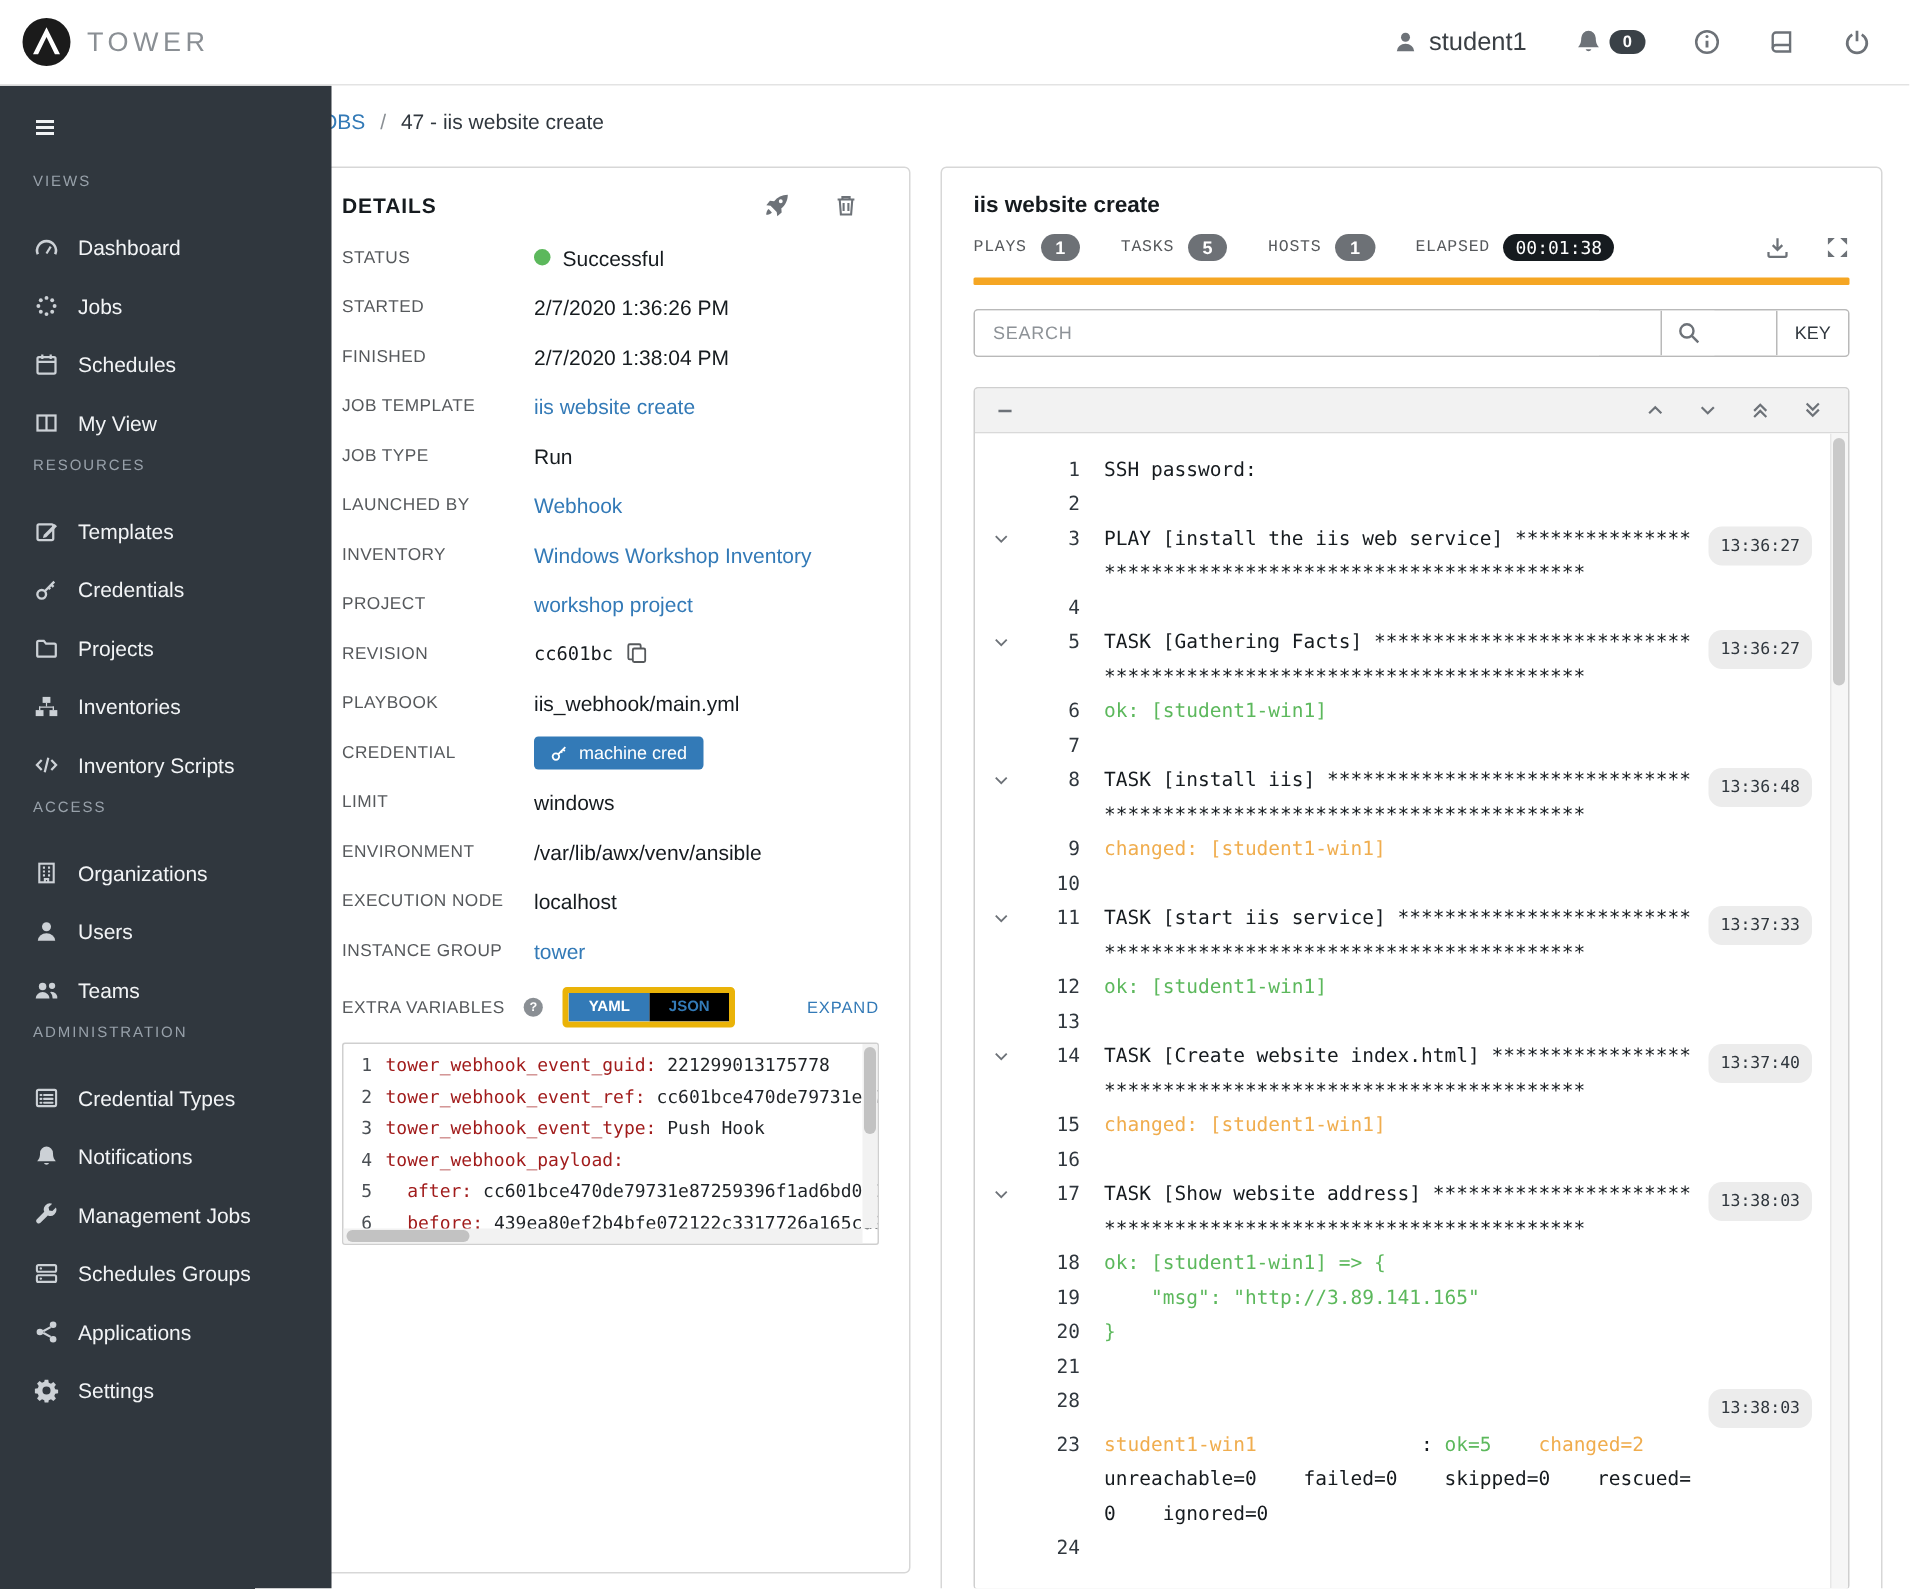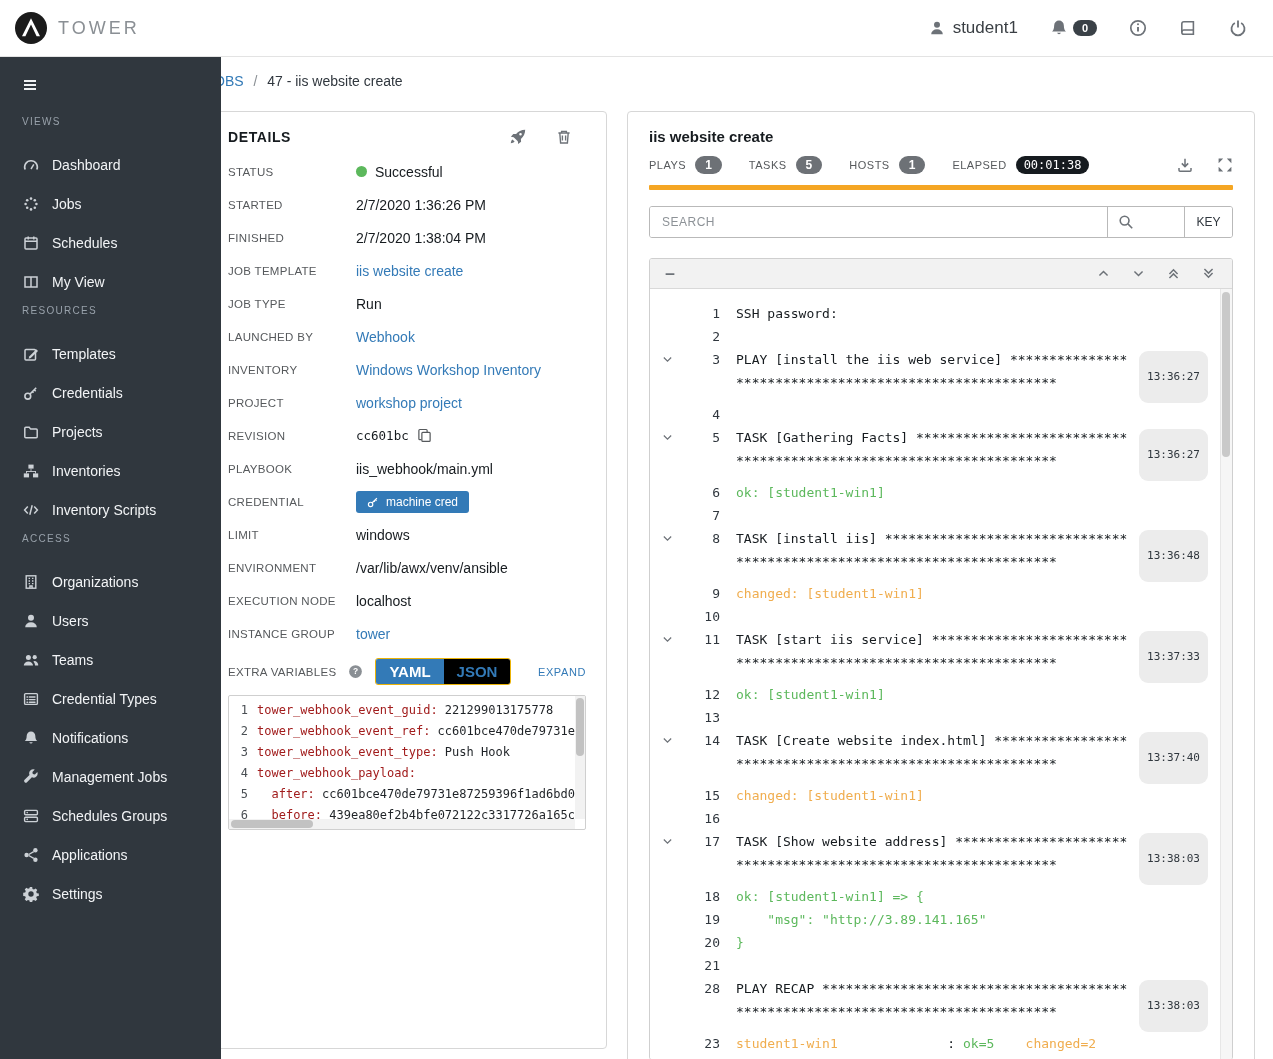--- a/index.html
+++ b/index.html
@@ -58,21 +58,21 @@
   .field-value { display:flex; align-items:center; gap:8px; font-size:14px; color:#161b1f; }
   .link { color:#337ab7; text-decoration:none; cursor:pointer; }
   .mono { font-family:"DejaVu Sans Mono", monospace; font-size:12.5px; }
   .status-dot { width:11px; height:11px; border-radius:50%; background:#5cb85c; display:inline-block; }
   .copy-btn { color:#56595c; cursor:pointer; }
   .cred-badge { background:#337ab7; color:#fff; font-size:12px; border-radius:3px; padding:4px 11px; display:inline-flex; align-items:center; gap:7px; cursor:pointer; }
   .cred-badge .icon { color:#fff; }
   .ev-row { display:flex; align-items:center; margin-top:8px; gap:12px; }
   .ev-row .field-label { width:auto; }
   .q-icon { color:#8a8f94; cursor:pointer; }
-  .toggle-group { display:flex; border:1px solid #eab308; border-radius:3px; overflow:hidden; font-size:15px; font-weight:bold;align-items:flex-end; }
+  .toggle-group { display:flex; border:4px solid #eab308; border-radius:3px; overflow:hidden; font-size:10px; font-weight:bold;align-items:flex-end; }
   .toggle-btn { padding:4px 13px; cursor:pointer; }
   .toggle-active { background:#337ab7; color:#fff; }
   .toggle-inactive { background:#000000; color:#337ab7; }
   .expand-link { margin-left:auto; color:#337ab7; font-size:11px; letter-spacing:.6px; text-decoration:none; cursor:pointer; }
   .code-box { border:1px solid #cfcfcf; border-radius:2px; margin-top:10px; position:relative; height:135px; overflow:hidden;
               font-family:"DejaVu Sans Mono", monospace; font-size:12px; line-height:21px; padding-top:4px; }
   .code-line { display:flex; white-space:pre; }
   .code-num { width:28px; flex:none; text-align:right; padding-right:9px; color:#4a4f54; }
   .code-text { white-space:pre; overflow:hidden; flex:1; }
   .code-key { color:#a11c1c; }
@@ -82,21 +82,21 @@
   .vscroll { position:absolute; top:0; right:0; bottom:10px; width:10px; background:#f2f2f2; }
   .vthumb { width:8px; height:58px; margin:2px 0 0 1px; background:#c2c2c2; border-radius:4px; }
 
   
   .output-card { width:628px; flex:none; height:960px; padding:16px 0 0; overflow:hidden; }
   .out-head { padding:0 21px; }
   .out-title { font-size:15px; font-weight:bold; color:#161b1f; }
   .stats-row { display:flex; align-items:center; margin-top:11px; }
   .stats-list { display:flex; align-items:center; }
   .stat { display:flex; align-items:center; gap:9px; margin-right:27px; }
-  .stat-label { font-size:11px; color:#56595c; letter-spacing:.5px; }
+  .stat-label { font-size:11px; color:#56595c; letter-spacing:.5px;font-family:Liberation Mono, monospace; }
   .pill { background:#6d7176; color:#fff; border-radius:10px; padding:2px 10px; font-size:12px; font-weight:bold; }
   .pill-elapsed { background:#161b1f; font-family:"DejaVu Sans Mono", monospace; font-weight:normal; padding:2px 8px; }
   .out-actions { margin-left:auto; display:flex; gap:24px; color:#6d7278; }
   .out-actions .icon { cursor:pointer; }
   .progress { height:5px; background:#f5a623; margin:11px 21px 0; border-radius:1px; }
   .search-row { display:flex; margin:16px 21px 0; height:32px; border:1px solid #b9b9b9; border-radius:3px; overflow:hidden; background:#fff;gap:41px; }
   .search-input { flex:1; border:none; outline:none; padding:0 12px; font-size:12px; letter-spacing:.5px; color:#333; font-family:"Liberation Sans", sans-serif; }
   .search-input::placeholder { color:#8d9297; }
   .search-btn { width:36px; border-left:1px solid #b9b9b9; display:flex; align-items:center; justify-content:center; color:#6d7278; cursor:pointer; background:#fff; }
   .key-btn { width:48px; border-left:1px solid #b9b9b9; display:flex; align-items:center; justify-content:center; font-size:12px; color:#30373e; cursor:pointer; background:#fff; }
@@ -106,21 +106,21 @@
   .toolbar-right { margin-left:auto; display:flex; gap:22px; padding-right:4px; }
   .toolbar-right .icon, .console-toolbar > .icon { cursor:pointer; }
   .console-body { flex:1; position:relative; background:#fff; padding-top:13px; font-family:"DejaVu Sans Mono", monospace; font-size:13px; overflow:hidden; }
   .console-line { display:flex; align-items:flex-start; line-height:23px; }
   .cl-chevron { width:34px; flex:none; display:flex; justify-content:center; color:#6d7278; padding-top:5px; cursor:pointer; }
   .cl-num { width:36px; flex:none; text-align:right; color:#30373e; padding-right:0; }
   .cl-text { width:392px; margin-left:16px; white-space:pre-wrap; word-break:break-all; color:#161b1f; }
   .cl-text .d { color:#161b1f; }
   .cl-text .ok { color:#5cb85c; }
   .cl-text .ch { color:#f0ad4e; }
-  .cl-ts { margin-left:auto; margin-right:24px; background:#ececec; border-radius:9px; padding:17px 8px; font-size:11px; line-height:18px; margin-top:3px; color:#30373e; white-space:nowrap; }
+  .cl-ts { margin-left:auto; margin-right:24px; background:#ececec; border-radius:9px; padding:4px 8px; font-size:11px; line-height:18px; margin-top:3px; color:#30373e; white-space:nowrap; }
   .console-scroll { position:absolute; top:0; right:0; bottom:0; width:12px; background:#f6f6f6; border-left:1px solid #e7e7e7; }
   .cthumb { width:8px; height:165px; margin:3px 0 0 1px; background:#c9c9c9; border-radius:4px; }
 </style>
 </head>
 <body>
 
 <header class="topbar">
   <div class="brand">
     <span class="brand-logo icon">
       <svg viewBox="0 0 34 34">
@@ -292,20 +292,21 @@
         <span class="icon">
           <svg viewBox="0 0 16 16" fill="currentColor">
             <circle cx="5.4" cy="5.6" r="2.5"></circle>
             <path d="M.8 13.6a4.6 4.2 0 0 1 9.2 0z"></path>
             <circle cx="11.7" cy="5.2" r="2.1"></circle>
             <path d="M11.2 9.1a4.1 3.9 0 0 1 4 4.5h-3.1a6.3 6.3 0 0 0-1.7-4.2z"></path>
           </svg>
         </span>
         <span>Teams</span>
       </div>
+      <div class="side-section-label">ADMINISTRATION</div>
       <div class="side-item">
         <span class="icon">
           <svg viewBox="0 0 16 16" fill="none" stroke="currentColor" stroke-width="1.4">
             <rect x="1.6" y="2.6" width="12.8" height="10.8" rx="1"></rect>
             <path d="M4 6h.6M6.4 6H12M4 8.6h.6M6.4 8.6H12M4 11.2h.6M6.4 11.2H12" stroke-linecap="round"></path>
           </svg>
         </span>
         <span>Credential Types</span>
       </div>
       <div class="side-item">
@@ -749,21 +750,20 @@
                 <span class="cl-text"><span class="ok">}</span></span>
               </div>
               <div class="console-line">
                 <span class="cl-chevron"></span>
                 <span class="cl-num">21</span>
                 <span class="cl-text"></span>
               </div>
               <div class="console-line">
                 <span class="cl-chevron"></span>
                 <span class="cl-num">28</span>
-                <span class="cl-text"><span class="d">PLAY RECAP ********************************************************************************</span></span>
                 <span class="cl-ts">13:38:03</span>
               </div>
               <div class="console-line">
                 <span class="cl-chevron"></span>
                 <span class="cl-num">23</span>
                 <span class="cl-text"><span class="ch">student1-win1</span><span class="d">              : </span><span class="ok">ok=5</span><span class="d">    </span><span class="ch">changed=2</span><span class="d">    unreachable=0    failed=0    skipped=0    rescued=0    ignored=0</span></span>
               </div>
               <div class="console-line">
                 <span class="cl-chevron"></span>
                 <span class="cl-num">24</span>

